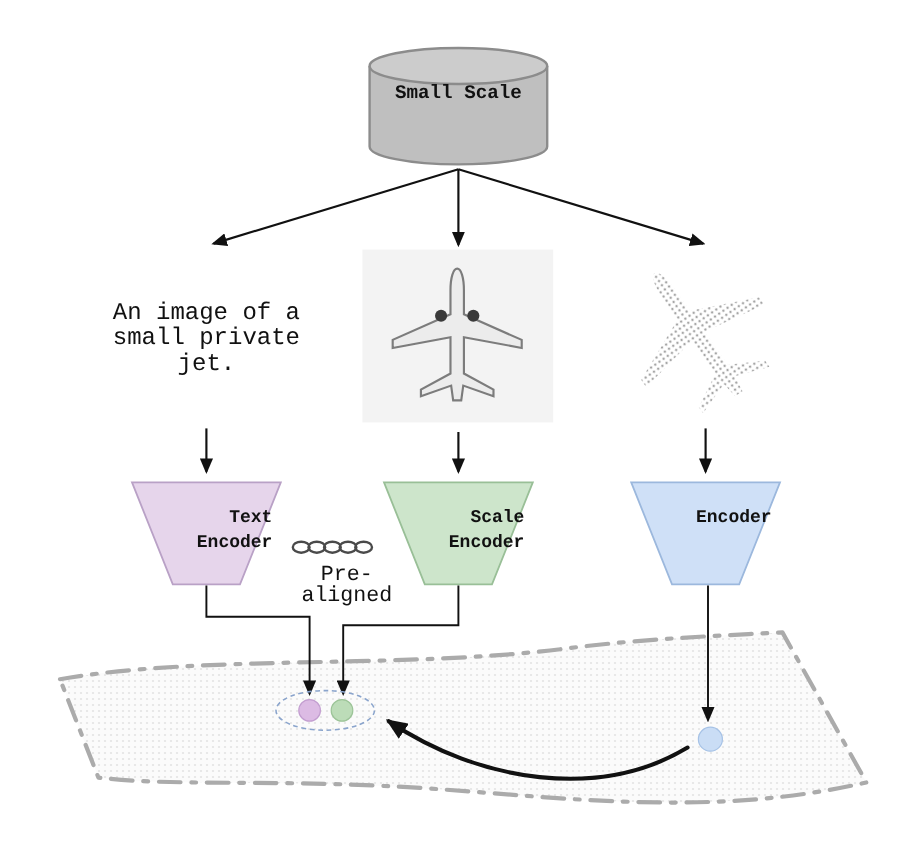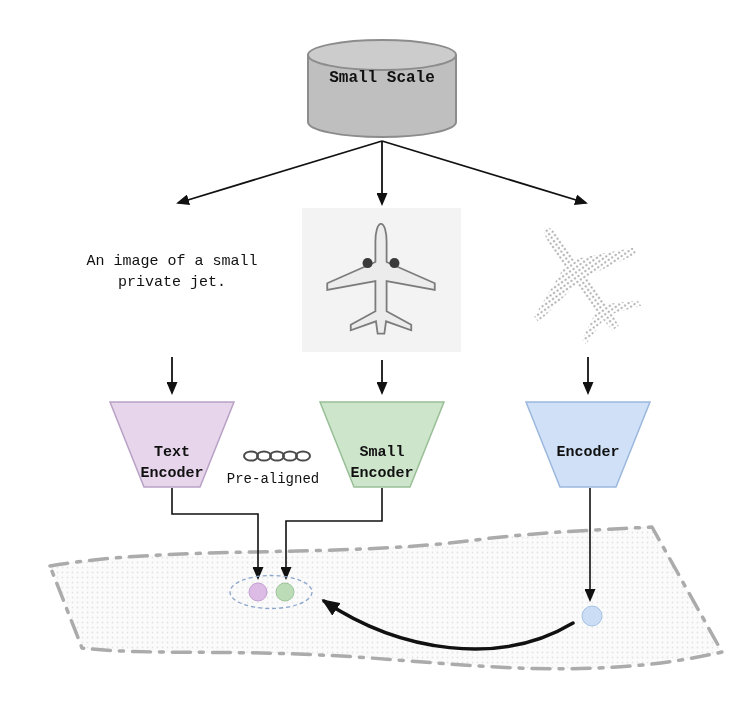--- a/index.html
+++ b/index.html
@@ -21,32 +21,32 @@
     position: absolute;
     color: #111;
     text-align: center;
   }
   .cyl-label {
     left: 287px; top: 67px; width: 150px;
     font-size: 16px; font-weight: bold; line-height: 22px;
   }
   .caption {
     left: 48px; top: 251px; width: 208px;
-    font-size: 15px; line-height: 21px;
+    font-size: 20px; line-height: 21px;
   }
   .enc-label {
-    width: 110px; top: 442px;
-    font-size: 15px; font-weight: bold; line-height: 21px;
+    width: 110px; top: 421px;
+    font-size: 15px; font-weight: bold; line-height: 21px; text-align: right;
   }
   .enc-text  { left: 97px;  }
   .enc-image { left: 307px; }
   .enc-3d    { left: 513px; }
   .prealigned {
-    left: 201px; top: 470px; width: 104px;
-    font-size: 14px; line-height: 18px;
+    left: 217px; top: 470px; width: 104px;
+    font-size: 18px; line-height: 18px;
   }
 </style>
 </head>
 <body>
 
 <div class="stage">
 
   <svg class="layer" viewBox="0 0 752 704">
     <defs>
       <marker id="m-arrow" markerUnits="userSpaceOnUse" markerWidth="13" markerHeight="11" refX="11" refY="5.5" orient="auto">
@@ -131,21 +131,21 @@
   </div>
 
   <div class="overlay caption">An image of a small private jet.</div>
 
   <div class="overlay enc-label enc-text">
     <div>Text</div>
     <div>Encoder</div>
   </div>
 
   <div class="overlay enc-label enc-image">
-    <div>Small</div>
+    <div>Scale</div>
     <div>Encoder</div>
   </div>
 
   <div class="overlay enc-label enc-3d">
     <div>Encoder</div>
   </div>
 
   <div class="overlay prealigned">Pre-aligned</div>
 
 </div>

